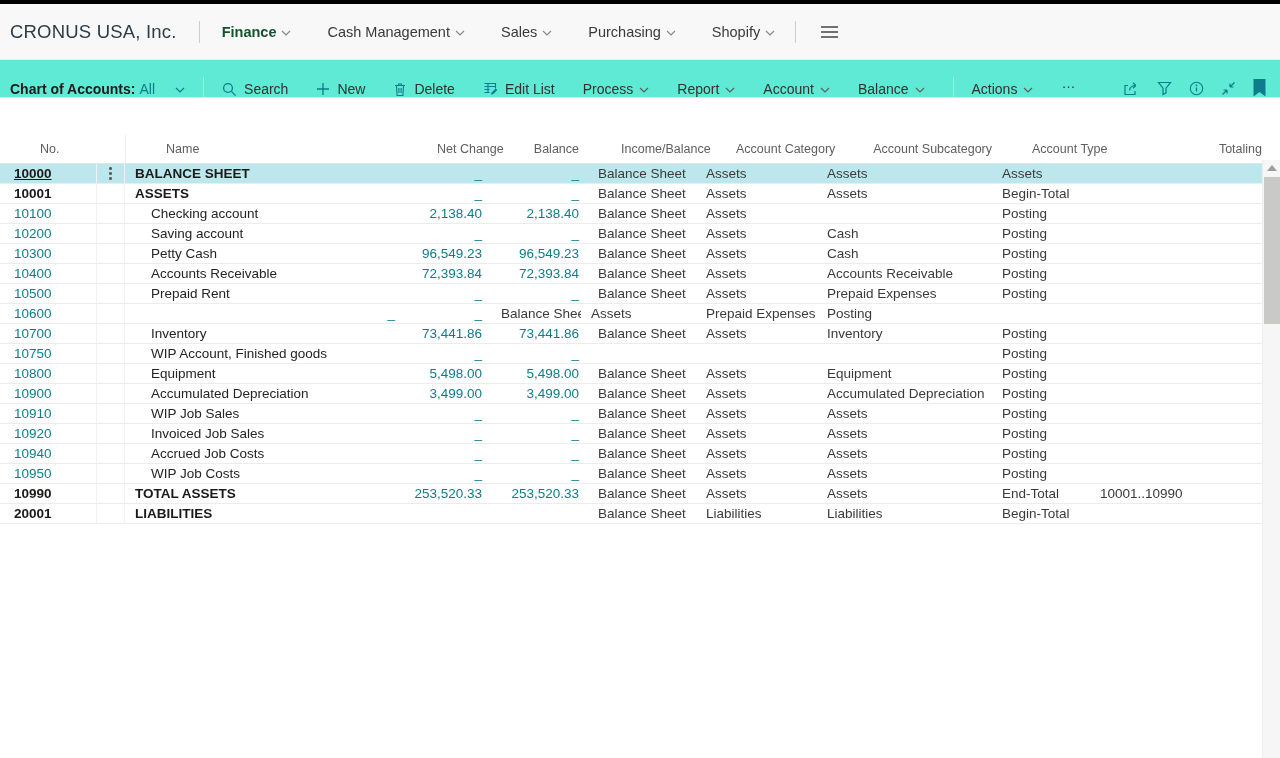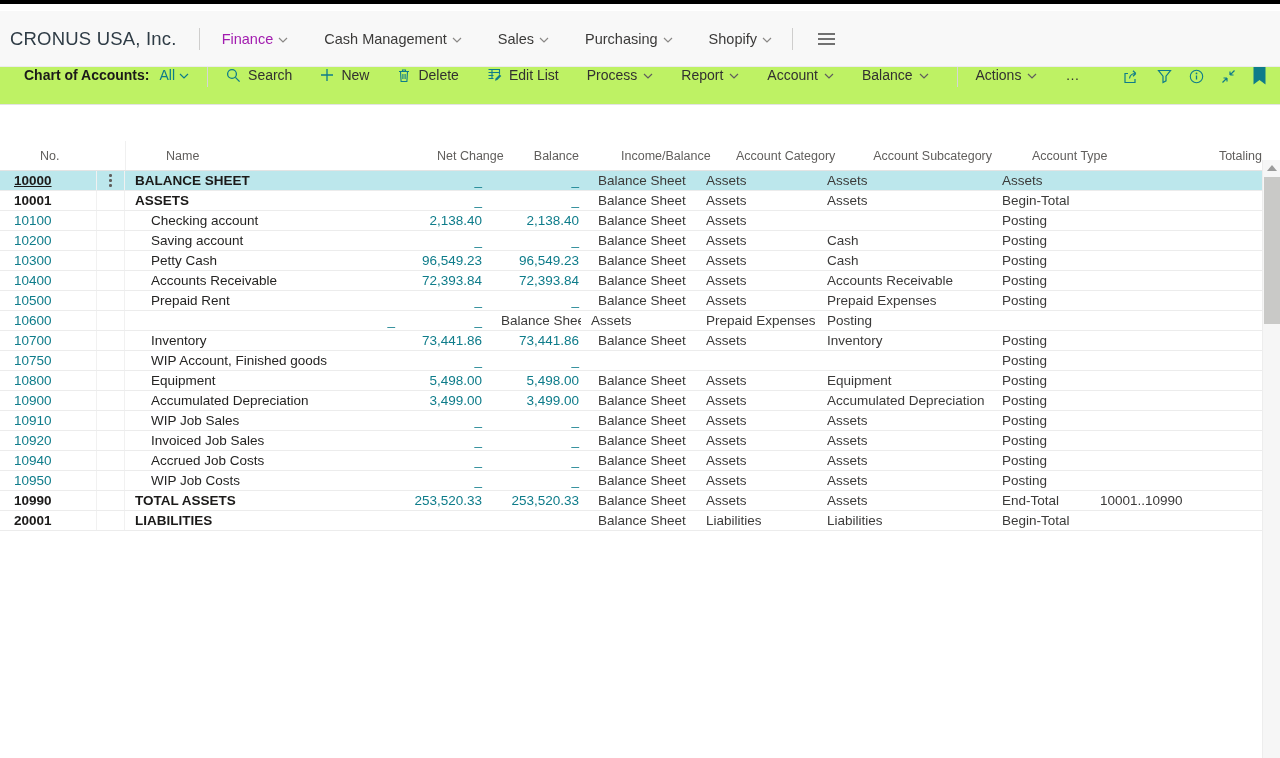--- a/index.html
+++ b/index.html
@@ -5,35 +5,35 @@
   * { margin:0; padding:0; box-sizing:border-box; }
   html,body { width:1280px; height:758px; overflow:hidden; background:#fff;
     font-family:"Liberation Sans","DejaVu Sans",sans-serif; }
   .app { position:relative; width:1280px; height:758px; overflow:hidden; background:#fff; }
 
   
   .top-strip { height:4px; background:#000; }
 
   
   .navbar { height:56px; background:#f8f8f8; display:flex; align-items:center;
-    border-bottom:1px solid #ececec; padding:0 16px 0 10px;margin-top:7px; }
+    border-bottom:1px solid #ececec; padding:0 16px 0 10px; }
   .company { font-size:18.5px; color:#2f3c46; letter-spacing:.2px; white-space:nowrap; }
   .vdiv { width:1px; height:22px; background:#cfcecd; margin:0 22px; flex:0 0 auto; }
   .nav-items { display:flex; align-items:center; gap:36px; }
   .nav-item { display:flex; align-items:center; gap:5px; font-size:14.5px; color:#3b3a39;
     cursor:pointer; white-space:nowrap; }
-  .nav-item.active .nav-label { font-weight:400; color:#a21caf; }
+  .nav-item.active .nav-label { font-weight:700; color:#14532d; }
   .chev { display:inline-flex; color:#8a8886; margin-top:2px; }
   .hamburger { display:inline-flex; color:#444; margin-left:4px; }
 
   
-  .toolbar { height:38px; background:#bef264; border-bottom:1px solid #e3e3e3;
-    display:flex; align-items:flex-start; padding:0 14px 0 24px; }
+  .toolbar { height:38px; background:#5eead4; border-bottom:1px solid #e3e3e3;
+    display:flex; align-items:flex-end; padding:0 14px 0 10px; }
   .page-title { font-size:14px; font-weight:700; color:#1b1a19; white-space:nowrap; }
-  .view-filter { display:flex; align-items:center; gap:4px; margin-left:10px;
+  .view-filter { display:flex; align-items:center; gap:20px; margin-left:4px;
     color:var(--accent); font-size:14px; cursor:pointer; }
   .view-filter .chev { color:var(--accent); }
   .tb-div { width:1px; height:20px; background:#d6d6d6; margin:0 18px; flex:0 0 auto; }
   .tb-item { display:flex; align-items:center; gap:7px; font-size:14px; color:#323130;
     cursor:pointer; margin-right:28px; white-space:nowrap; }
   .tb-item .ticon { display:inline-flex; color:var(--accent); }
   .tb-item .chev { margin-left:-1px; color:#605e5c; }
   .tb-ellipsis { font-size:14px; color:#323130; letter-spacing:2px; cursor:pointer;
     margin-right:26px; padding-bottom:6px; }
   .tb-right { margin-left:auto; display:flex; align-items:center; gap:17px; }

